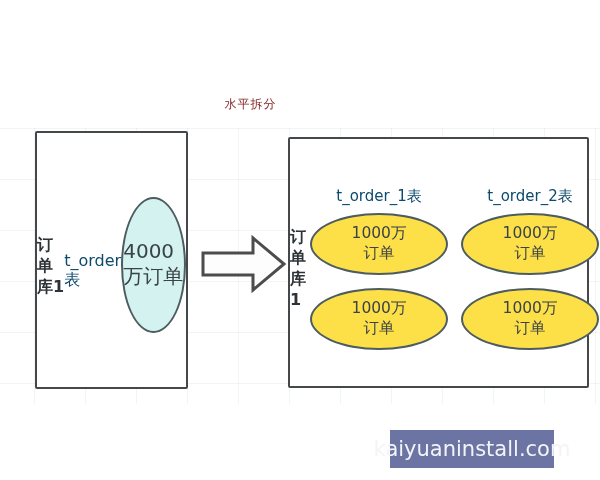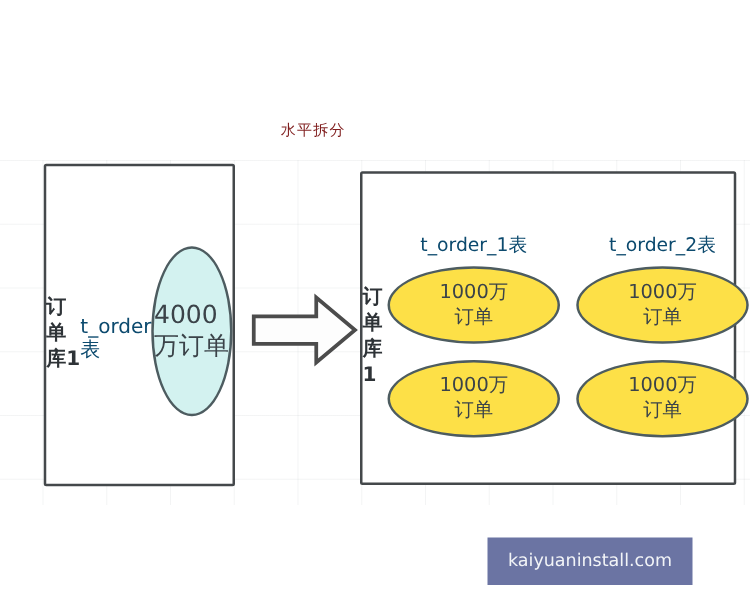--- a/index.html
+++ b/index.html
@@ -87,21 +87,21 @@
     font-size: 15.5px; color: #3b4349;
   }
   .watermark {
     position: absolute; right: 7px; bottom: 1px;
     font-size: 13px; color: #9ba1a8; letter-spacing: 0.5px;
   }
   .bottom-banner {
     position: absolute; left: 390px; top: 430px; width: 164px; height: 38px;
     background: #6b74a3;
     display: flex; align-items: center; justify-content: center;
-    color: #f2f4f7; font-size: 14px;
+    color: #f2f4f7; font-size: 21px;
   }
 </style>
 </head>
 <body>
 
 <div class="canvas">
 
   <div class="grid-band"></div>
 
   <div class="diagram-title">水平拆分</div>

